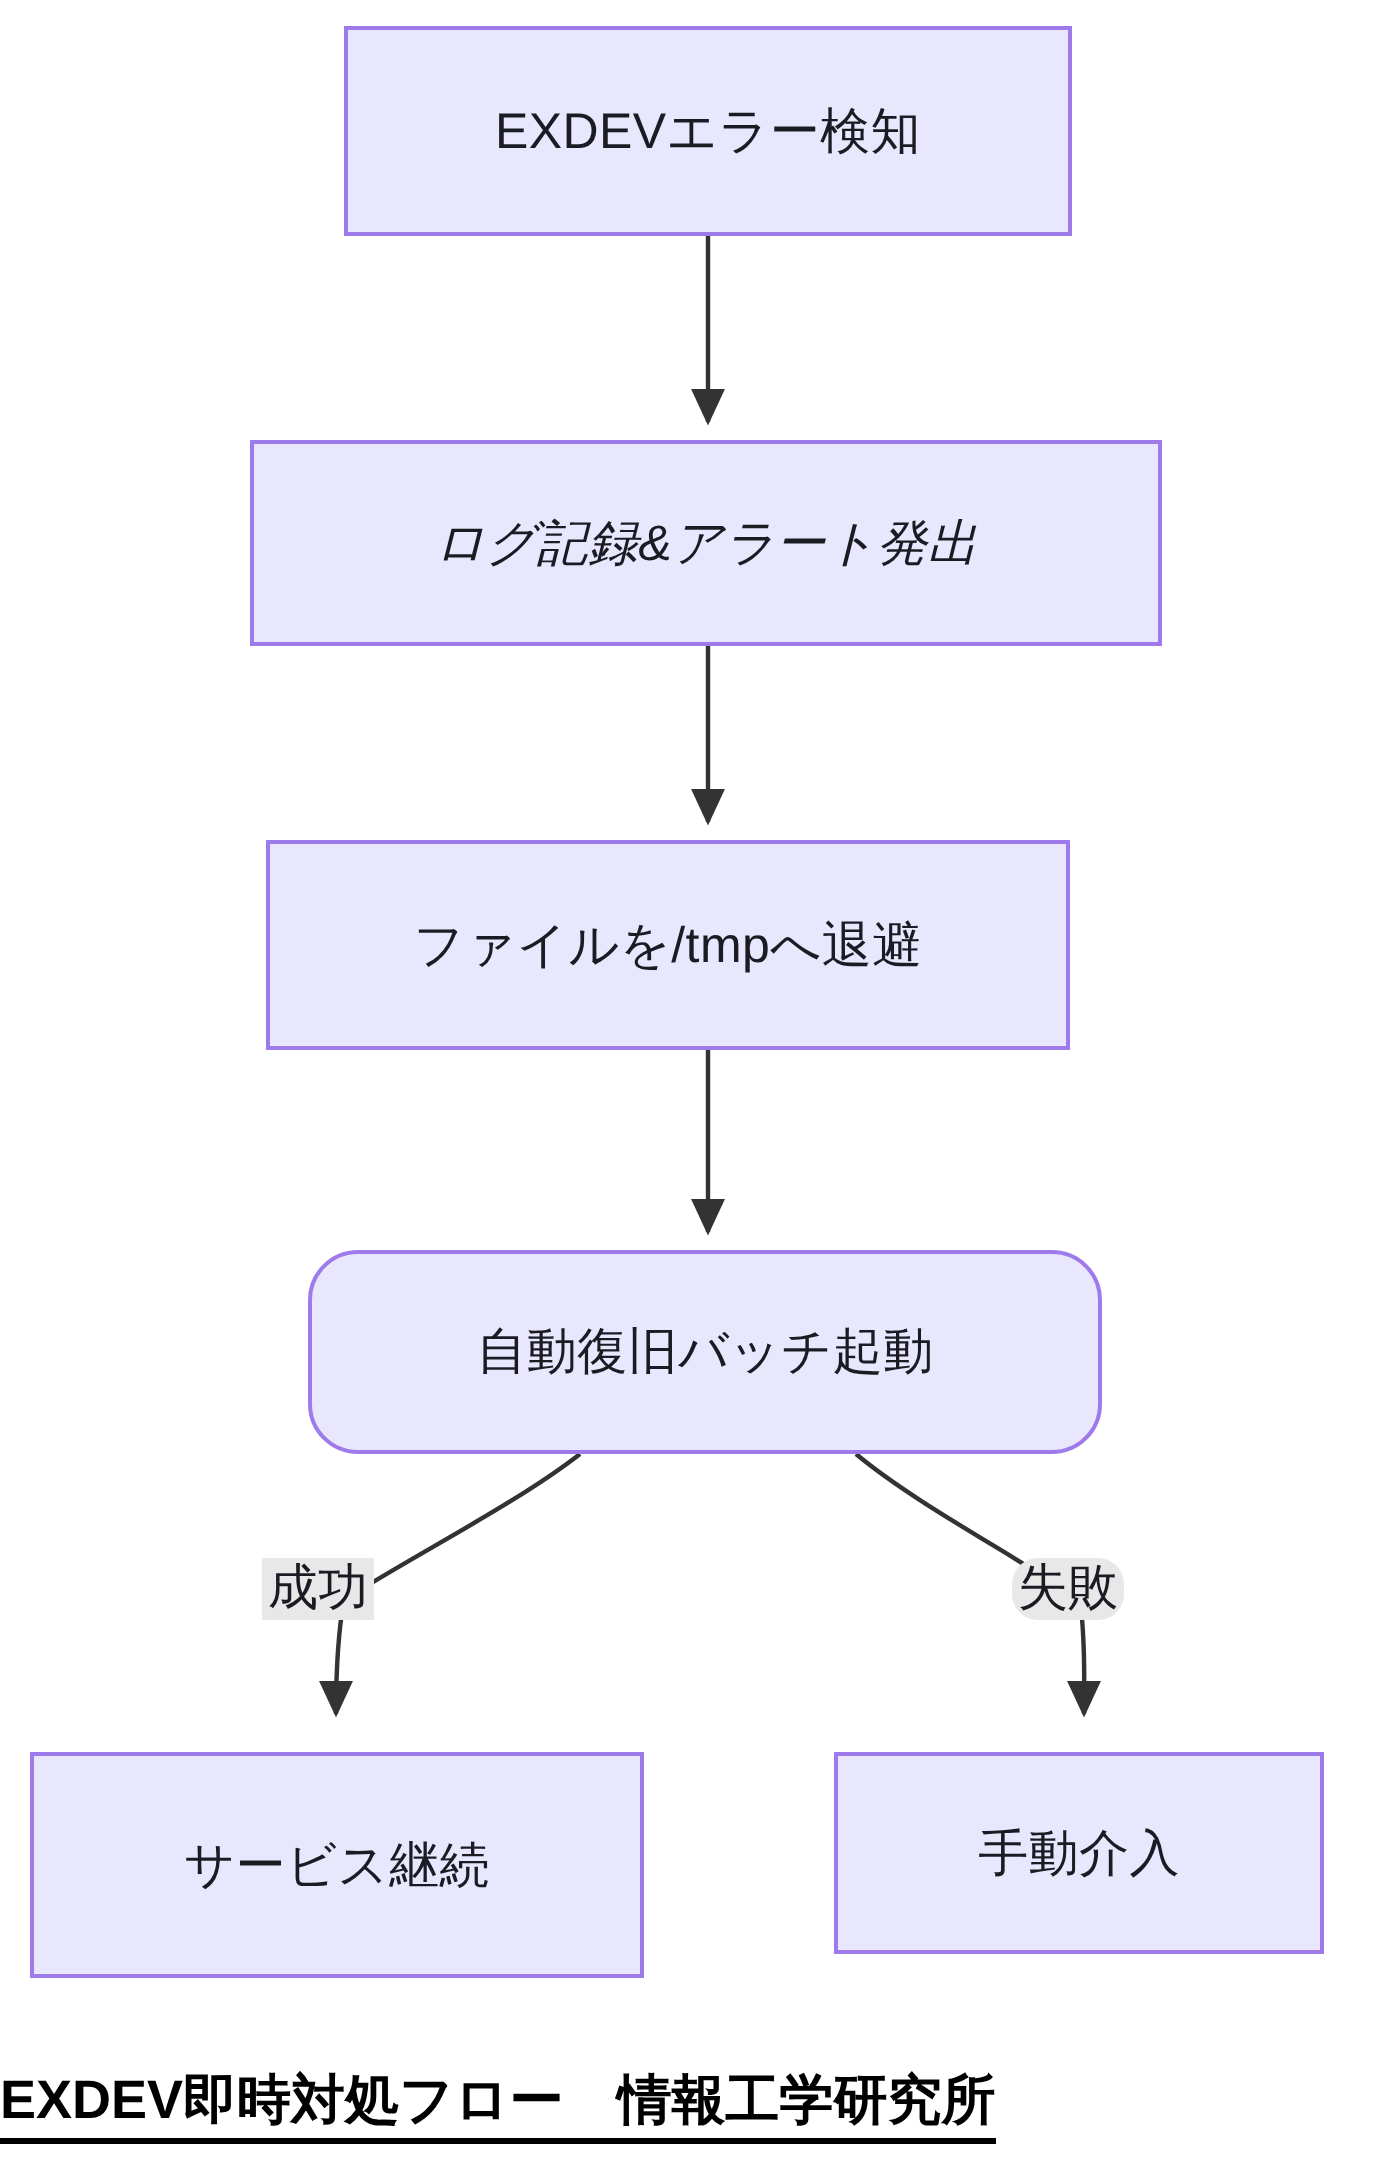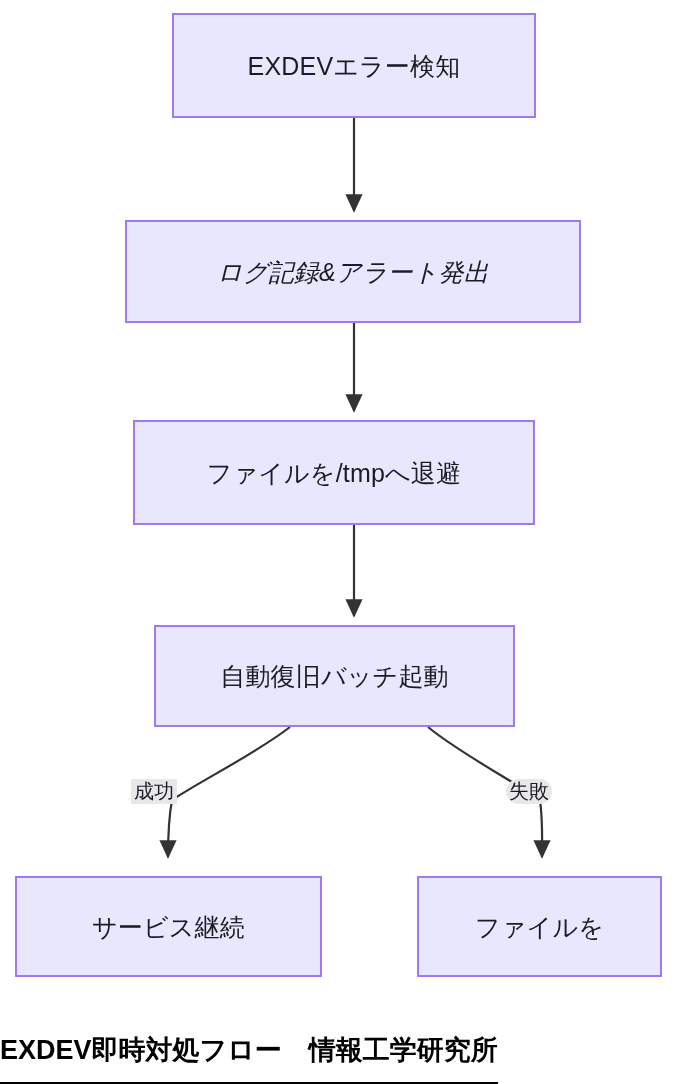--- a/index.html
+++ b/index.html
@@ -40,39 +40,39 @@
     font-size: 25px;
     color: #1b1b24;
     letter-spacing: 0.2px;
     line-height: 1.2;
     white-space: nowrap;
   }
   .edge-label {
     position: absolute;
     background: #e8e8e8;
     color: #1b1b24;
-    font-size: 20px;
+    font-size: 25px;
     line-height: 1.15;
     padding: 1px 3px;
     white-space: nowrap;
   }
   #caption {
     position: absolute;
     left: 0;
     top: 1032px;
     width: 692px;
     text-align: left;
   }
   #caption .caption-text {
     display: inline-block;
     font-size: 27px;
     font-weight: bold;
     color: #000000;
     border-bottom: 3px solid #000000;
-    padding-bottom: 14px;
+    padding-bottom: 1px;
     white-space: pre;
     letter-spacing: 0px;
   }
 </style>
 </head>
 <body>
 
 <div id="canvas">
 
   <svg id="flow-svg" viewBox="0 0 692 1084" xmlns="http://www.w3.org/2000/svg">
@@ -108,30 +108,30 @@
   </div>
 
   <div class="node" style="left:125px; top:220px; width:456px; height:103px;font-style:italic;">
     <span class="node-label">ログ記録&amp;アラート発出</span>
   </div>
 
   <div class="node" style="left:133px; top:420px; width:402px; height:105px;">
     <span class="node-label">ファイルを/tmpへ退避</span>
   </div>
 
-  <div class="node" style="left:154px; top:625px; width:361px; height:102px;">
+  <div class="node" style="left:154px; top:625px; width:397px; height:102px;border-radius:25px;">
     <span class="node-label">自動復旧バッチ起動</span>
   </div>
 
-  <div class="node" style="left:15px; top:876px; width:307px; height:101px;">
+  <div class="node" style="left:15px; top:876px; width:307px; height:113px;">
     <span class="node-label">サービス継続</span>
   </div>
 
   <div class="node" style="left:417px; top:876px; width:245px; height:101px;">
-    <span class="node-label">ファイルを</span>
+    <span class="node-label">手動介入</span>
   </div>
 
   <div class="edge-label" style="left:131px; top:779px;">成功</div>
 
   <div class="edge-label" style="left:506px; top:779px;border-radius:13px;">失敗</div>
 
   <div id="caption">
     <span class="caption-text">EXDEV即時対処フロー　情報工学研究所</span>
   </div>
 

